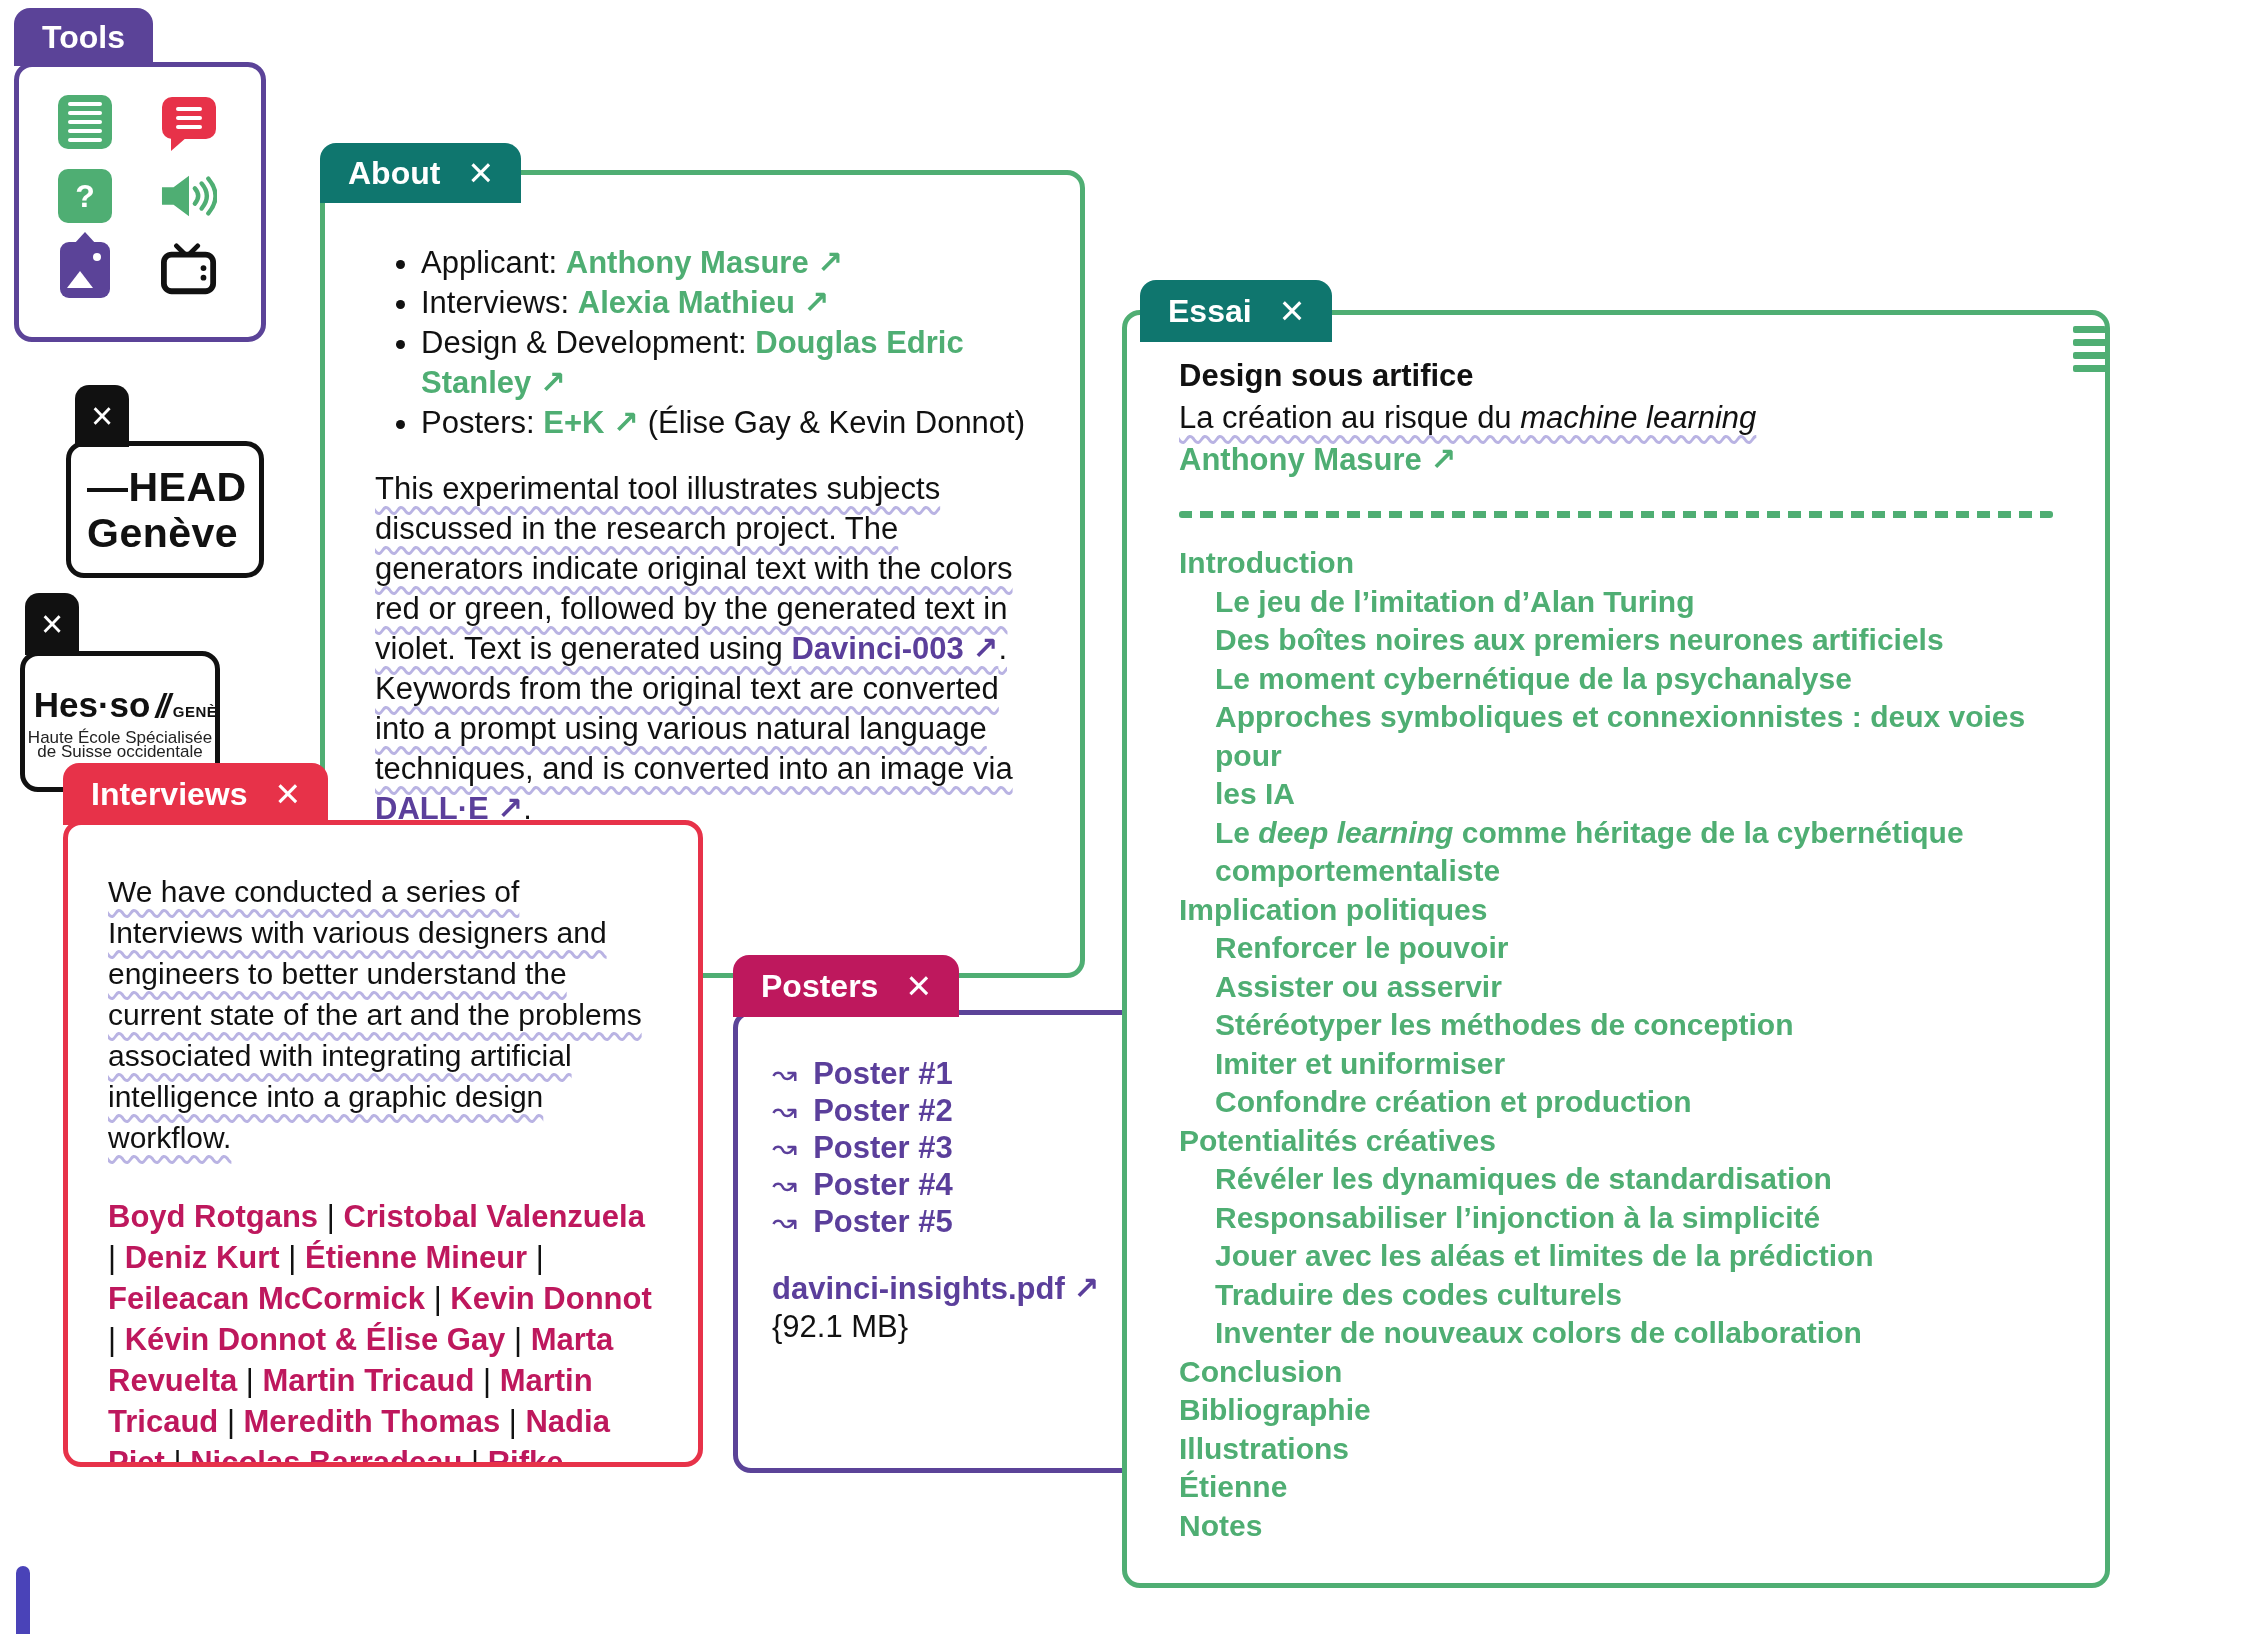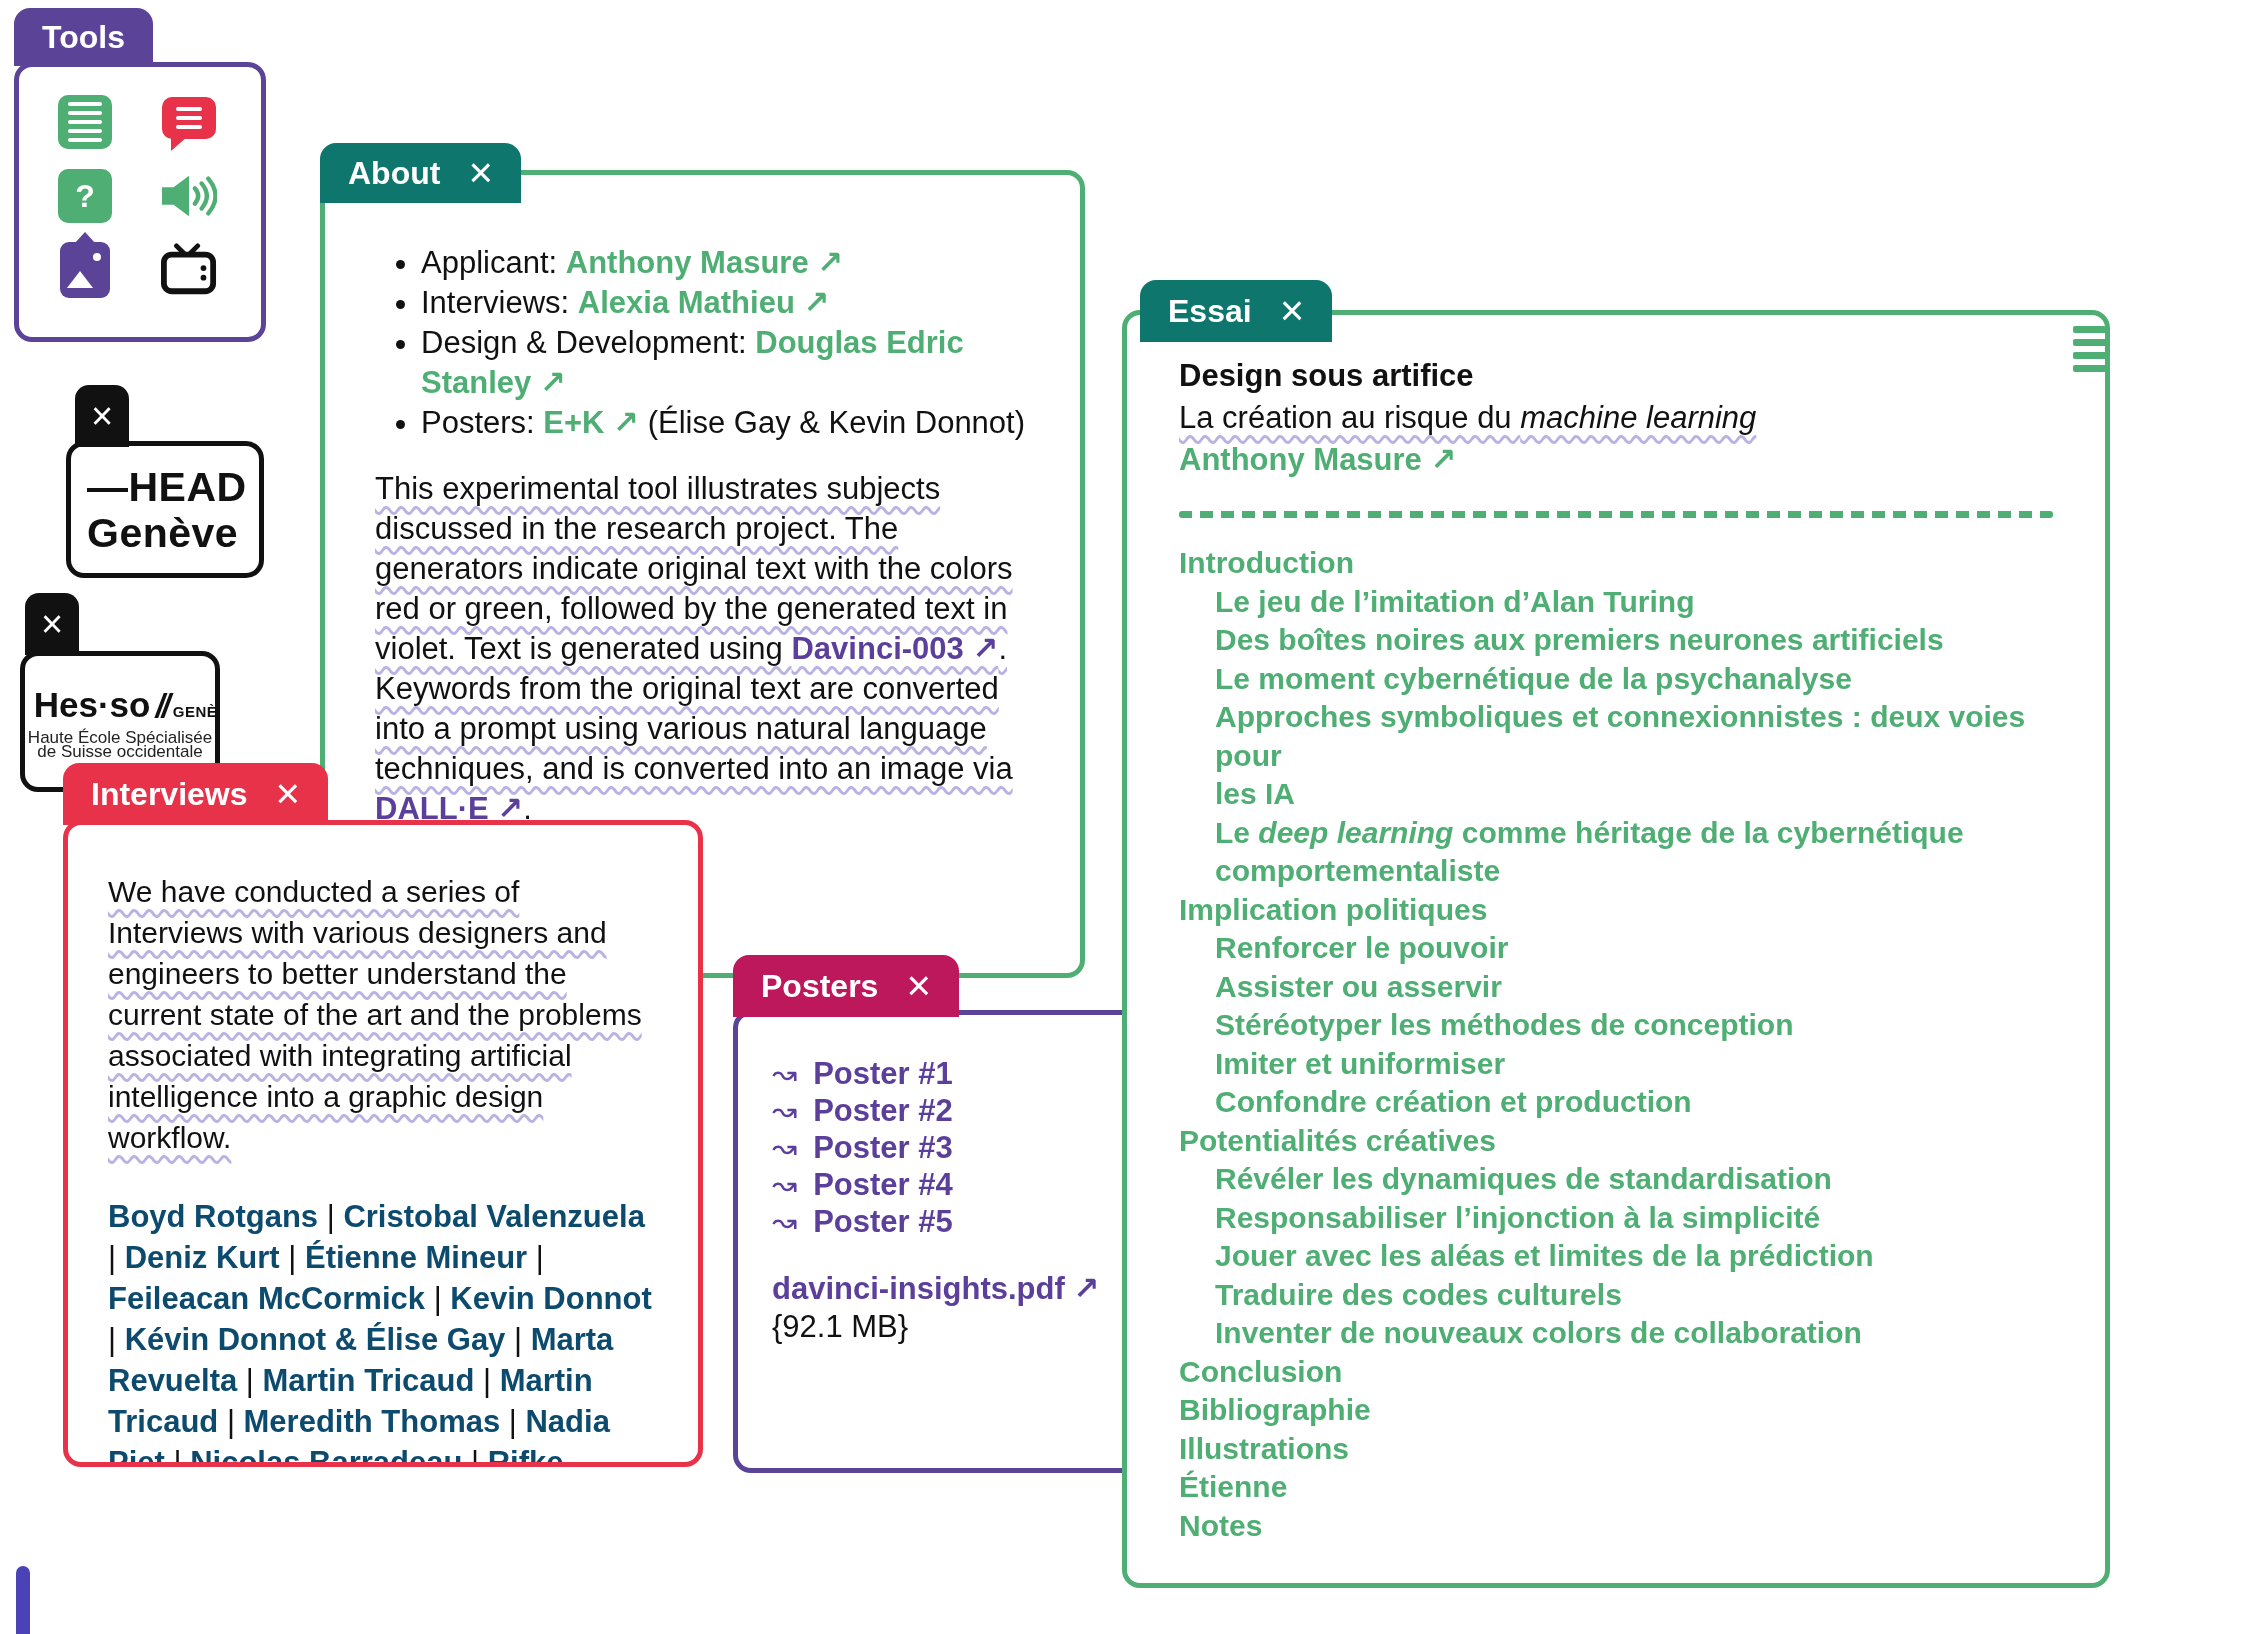--- a/index.html
+++ b/index.html
@@ -68,21 +68,21 @@
   #about-body{ left:320px; top:170px; width:765px; height:808px; padding:42px 50px; }
   .about-text{ font-size:31px; line-height:40px; }
   #about-body ul{ margin:26px 0 0 0; padding-left:46px; }
   #about-body li{ font-size:31px; line-height:40px; }
   .desc{ margin-top:26px; }
   
   #interviews-tab{ left:63px; top:763px; height:62px; }
   #interviews-body{ left:63px; top:820px; width:640px; height:647px; padding:46px 40px; }
   .iv-para{ font-size:30px; line-height:41px; }
   .names{ margin-top:38px; font-size:31px; line-height:41px; font-weight:700; }
-  .nm{ color:#0c4a6e; }
+  .nm{ color:#be185d; }
   .sep{ color:#111; font-weight:400; }
   
   #posters-tab{ left:733px; top:955px; height:62px; }
   #posters-body{ left:733px; top:1010px; width:447px; height:463px; padding:40px 34px; }
   .poster-row{ display:flex; align-items:baseline; gap:16px; font-size:31px; line-height:37px; font-weight:700; color:#5B3F9B; }
   .poster-arrow{ font-weight:400; font-size:30px; }
   .pdf-line{ margin-top:30px; font-size:31px; line-height:38px; font-weight:700; color:#5B3F9B; }
   .size-line{ font-size:31px; line-height:38px; color:#111; }
   
   #essai-tab{ left:1140px; top:252px; height:62px; }

